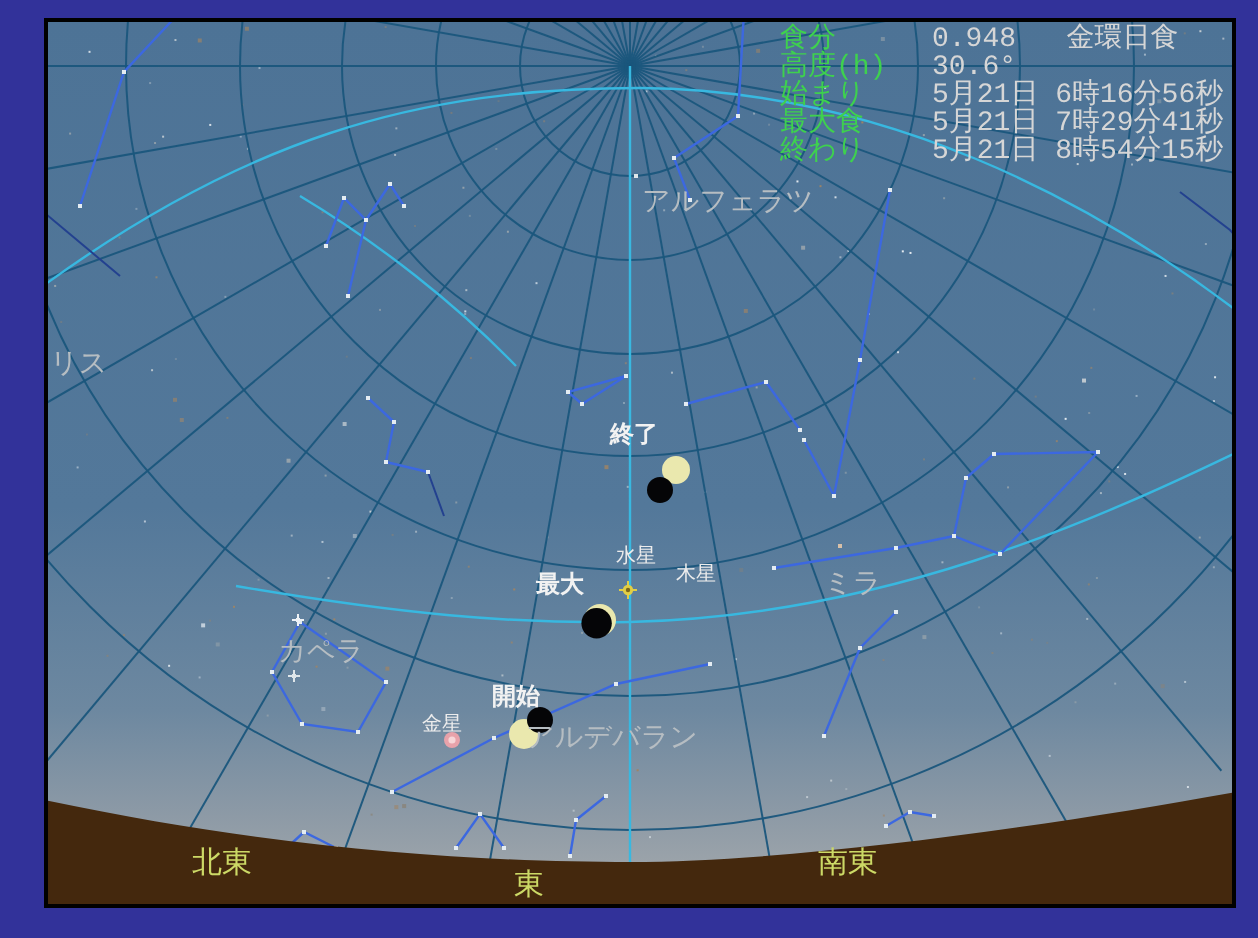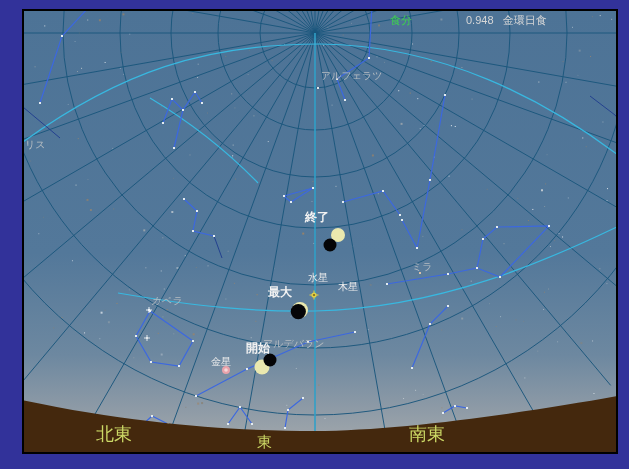--- a/index.html
+++ b/index.html
@@ -2,27 +2,27 @@
 <html><head>
 <meta charset="utf-8">
 <style>
   html,body{margin:0;padding:0;}
   .screen{position:relative;width:629px;height:469px;background:#32329a;overflow:hidden;
           font-family:"DejaVu Sans",sans-serif;}
   .sky{position:absolute;left:22px;top:9px;width:596px;height:445px;border:2px solid #000;
        box-sizing:border-box;overflow:hidden;
        background:linear-gradient(to bottom,#4d7396 0%,#53789a 55%,#6d88a0 78%,#8d9aa6 90%,#a7abad 100%);}
   .sky svg{position:absolute;left:0;top:0;}
-  .sky-label{position:absolute;font-size:10px;color:#b6bdc2;white-space:nowrap;letter-spacing:0px;}
+  .sky-label{position:absolute;font-size:14px;color:#b6bdc2;white-space:nowrap;letter-spacing:0px;margin-top:23px;}
   .phase-label{position:absolute;font-size:12px;color:#f2f2f2;white-space:nowrap;font-weight:bold;}
   .planet-label{position:absolute;font-size:10px;color:#ececec;white-space:nowrap;}
-  .dir-label{position:absolute;font-size:18px;color:#ccd966;white-space:nowrap;}
+  .dir-label{position:absolute;font-size:15px;color:#ccd966;white-space:nowrap;}
   .dir-label.big{font-size:15px;}
-  .info-panel{position:absolute;left:366px;top:2px;font-family:Liberation Sans, sans-serif;
-              font-size:11px;line-height:14px;}
+  .info-panel{position:absolute;left:366px;top:2px;font-family:Liberation Mono, monospace;
+              font-size:14px;line-height:14px;}
   .info-row{white-space:nowrap;}
   .info-label{display:inline-block;width:76px;color:#3ed14e;}
   .info-value{color:#d6d6d6;white-space:pre;}
 </style>
 </head>
 <body>
 
 <div class="screen">
   <div class="sky">
     <svg id="sky-svg" width="592" height="441" viewBox="24 11 592 441">
@@ -356,36 +356,48 @@
         <circle cx="270" cy="360" r="6.5" fill="#050507"></circle>
         <line x1="309.5" y1="295" x2="318.5" y2="295" stroke="#e2ce44" stroke-width="1"></line>
         <line x1="314" y1="290.5" x2="314" y2="299.5" stroke="#e2ce44" stroke-width="1"></line>
         <circle cx="314" cy="295" r="2.6" fill="#e2ce44"></circle>
         <circle cx="314" cy="295" r="1.1" fill="#7a681a"></circle>
         <circle cx="226" cy="370" r="4" fill="#e8a2aa"></circle>
         <circle cx="226" cy="370" r="1.8" fill="#f7d6d8"></circle>
       </svg>
 
     <div class="sky-label" style="left: 297px; top: 58px;">アルフェラツ</div>
-    <div class="sky-label" style="left: 1px; top: 127px;">リス</div>
-    <div class="sky-label" style="left: 127px; top: 283px; font-style: italic;">カペラ</div>
+    <div class="sky-label" style="left: 1px; top: 139px;">リス</div>
+    <div class="sky-label" style="left: 115px; top: 283px;">カペラ</div>
     <div class="sky-label" style="left: 388px; top: 249px; font-family: Liberation Serif, serif;">ミラ</div>
     <div class="sky-label" style="left: 239px; top: 326px;">アルデバラン</div>
 
     <div class="planet-label" style="left: 284px; top: 260px;">水星</div>
     <div class="planet-label" style="left: 274px; top: 269px; margin-left: 40px;">木星</div>
     <div class="planet-label" style="left: 187px; top: 344px;">金星</div>
 
     <div class="phase-label" style="left: 281px; top: 198px;">終了</div>
     <div class="phase-label" style="left: 244px; top: 273px;">最大</div>
     <div class="phase-label" style="left: 222px; top: 329px;">開始</div>
 
     <div class="dir-label" style="left: 72px; top: 411px;">北東</div>
     <div class="dir-label big" style="left: 233px; top: 422px;">東</div>
     <div class="dir-label" style="left: 385px; top: 411px;">南東</div>
 
     <div class="info-panel">
       <div class="info-row">
         <span class="info-label">食分</span><span class="info-value">0.948   金環日食</span>
       </div>
+      <div class="info-row">
+        <span class="info-label">高度(h)</span><span class="info-value">30.6°</span>
+      </div>
+      <div class="info-row">
+        <span class="info-label">始まり</span><span class="info-value">5月21日 6時16分56秒</span>
+      </div>
+      <div class="info-row">
+        <span class="info-label">最大食</span><span class="info-value">5月21日 7時29分41秒</span>
+      </div>
+      <div class="info-row">
+        <span class="info-label">終わり</span><span class="info-value">5月21日 8時54分15秒</span>
+      </div>
     </div>
   </div>
 </div>
 
 </body></html>

